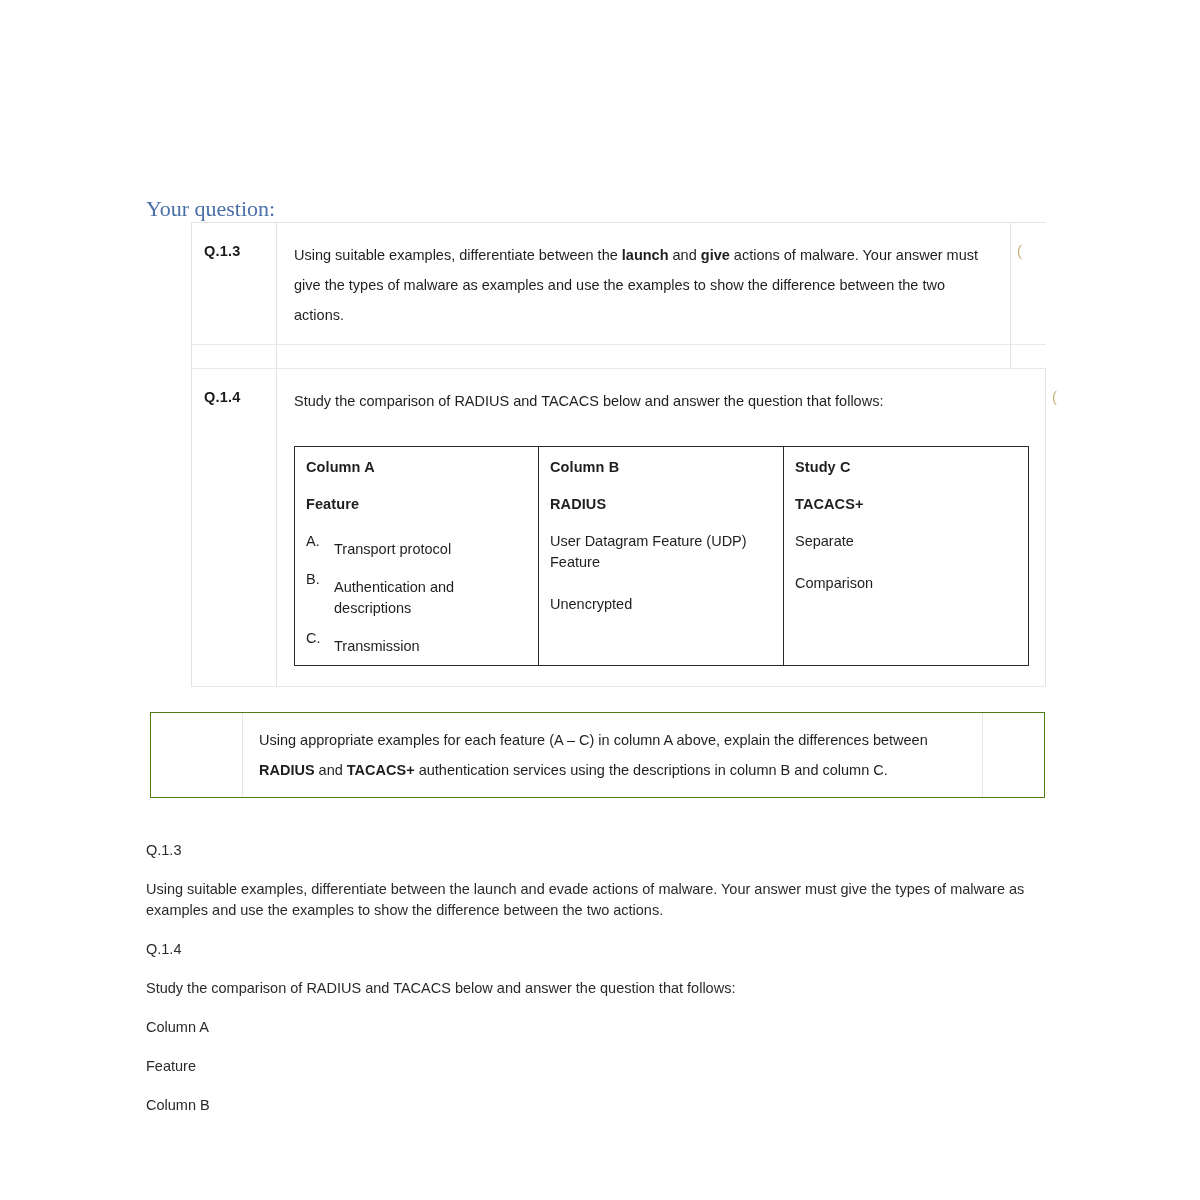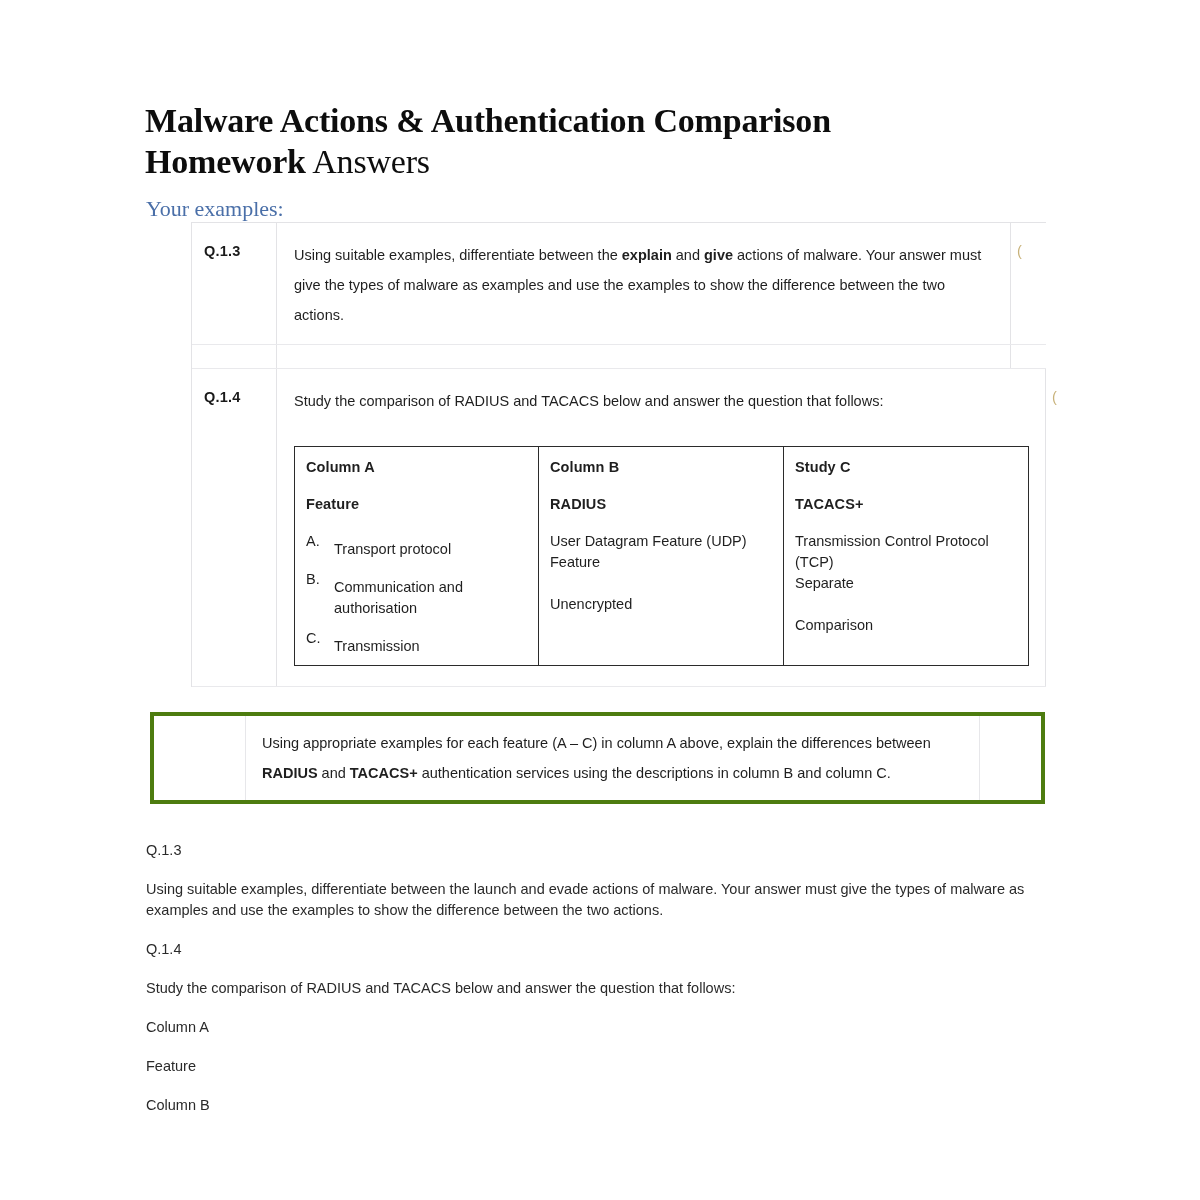--- a/index.html
+++ b/index.html
@@ -151,21 +151,21 @@
   .cmp-li .txt { flex: 1 1 auto; margin-top: 8px; }
   .cmp-line { margin-bottom: 0; }
   .cmp-gap { height: 21px; }
 
   
   .bottombox {
     position: absolute;
     left: 150px;
     top: 712px;
     width: 895px;
-    border: 4px solid #4d7c0f;
+    border: 1px solid #4d7c0f;
     box-sizing: border-box;
     display: flex;
   }
   .bb-left {
     width: 92px;
     flex: 0 0 92px;
     border-right: 1px solid #e7e7ea;
     box-sizing: border-box;
   }
   .bb-mid {
@@ -202,32 +202,29 @@
     line-height: 21px;
     color: #2a2a2a;
     margin-bottom: 18px;
   }
 </style>
 </head>
 <body>
 
 <div class="page">
 
-  <div class="doc-title">
-    <span class="strong">Malware Actions &amp; Authentication Comparison Homework</span><span class="light"> Answers</span>
-  </div>
-
-  <div class="your-question">Your examples:</div>
+
+  <div class="your-question">Your question:</div>
 
   <div class="qtable">
 
     <div class="qrow">
       <div class="qnum-cell">Q.1.3</div>
       <div class="qbody-cell">
-        <span>Using suitable examples, differentiate between the </span><b>explain</b><span> and </span><b>give</b><span> actions of malware. Your answer must give the types of malware as examples and use the examples to show the difference between the two actions.</span>
+        <span>Using suitable examples, differentiate between the </span><b>launch</b><span> and </span><b>give</b><span> actions of malware. Your answer must give the types of malware as examples and use the examples to show the difference between the two actions.</span>
       </div>
       <div class="qmark-cell">(</div>
     </div>
 
     <div class="qrow-spacer">
       <div class="qnum-cell"></div>
       <div class="qbody-cell"></div>
       <div class="qmark-cell"></div>
     </div>
 
@@ -242,42 +239,41 @@
             <div class="cmp-col a">
               <div class="cmp-head">Column A</div>
               <div class="cmp-sub">Feature</div>
               <div class="cmp-list">
                 <div class="cmp-li">
                   <span class="marker">A.</span>
                   <span class="txt">Transport protocol</span>
                 </div>
                 <div class="cmp-li">
                   <span class="marker">B.</span>
-                  <span class="txt">Communication and authorisation</span>
+                  <span class="txt">Authentication and descriptions</span>
                 </div>
                 <div class="cmp-li">
                   <span class="marker">C.</span>
                   <span class="txt">Transmission</span>
                 </div>
               </div>
             </div>
 
             <div class="cmp-col b">
               <div class="cmp-head">Column B</div>
               <div class="cmp-sub">RADIUS</div>
               <div class="cmp-line">User Datagram Feature (UDP)</div>
               <div class="cmp-line">Feature</div>
               <div class="cmp-gap"></div>
               <div class="cmp-line">Unencrypted</div>
             </div>
 
             <div class="cmp-col c">
               <div class="cmp-head">Study C</div>
               <div class="cmp-sub">TACACS+</div>
-              <div class="cmp-line">Transmission Control Protocol (TCP)</div>
               <div class="cmp-line">Separate</div>
               <div class="cmp-gap"></div>
               <div class="cmp-line">Comparison</div>
             </div>
 
           </div>
         </div>
 
       </div>
       <div class="qmark-cell">(</div>

